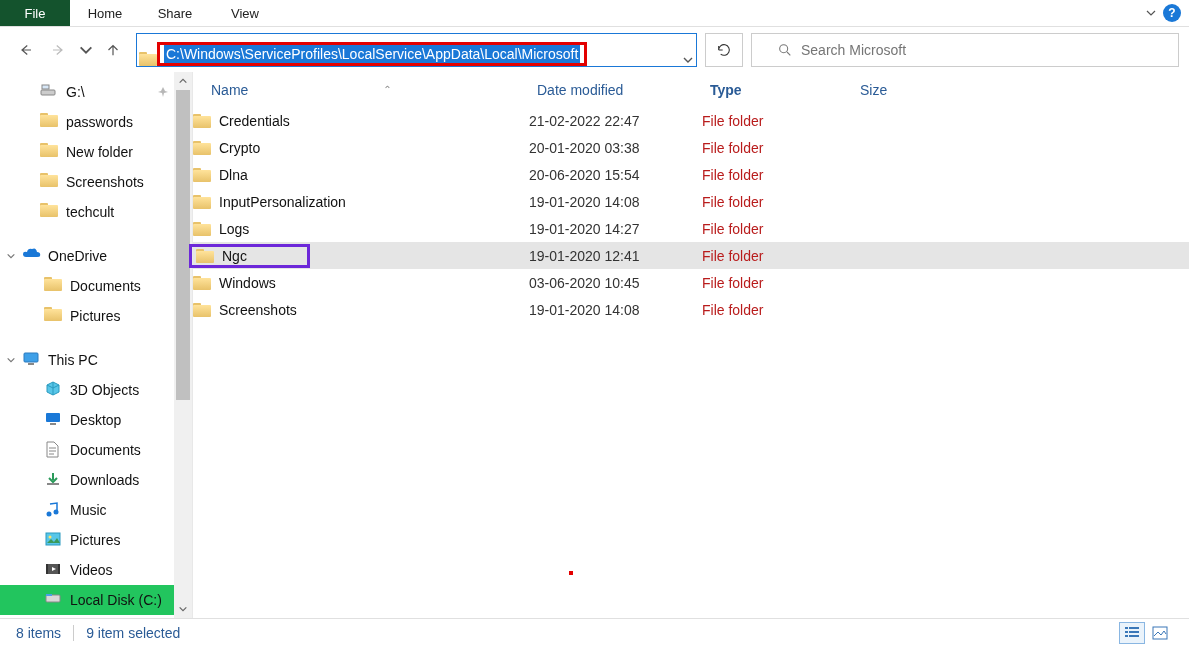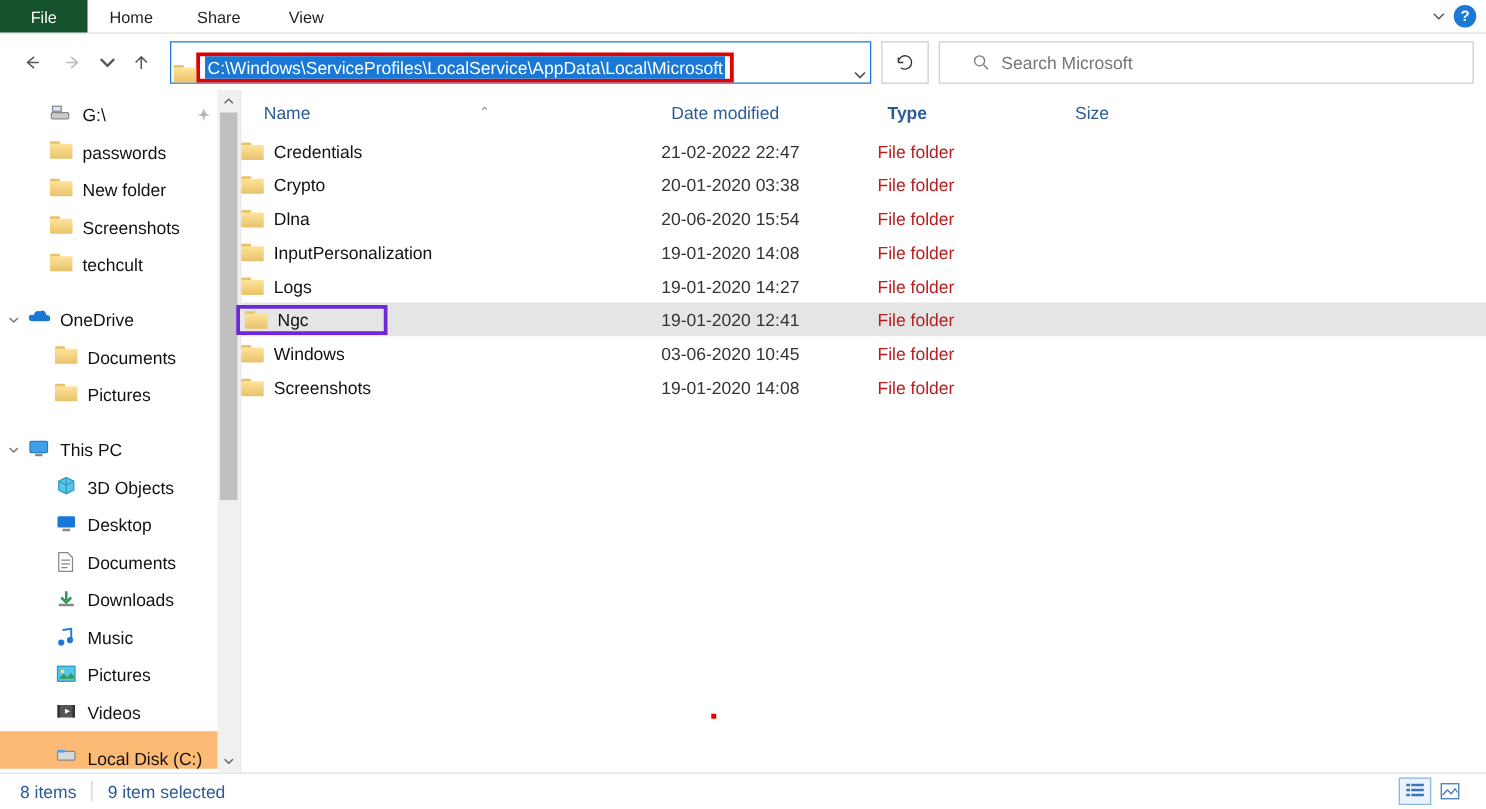--- a/index.html
+++ b/index.html
@@ -29,21 +29,21 @@
 
 .sidebar { width: 193px; height: 100%; border-right: 1px solid #e8e8e8; overflow: hidden; position: relative; }
 .sidebar-scroll { position: absolute; right: 0; top: 0; width: 18px; height: 100%; background: #f0f0f0; display: flex; flex-direction: column; }
 .sidebar-scroll .arrow-btn { height: 18px; display: flex; align-items: center; justify-content: center; }
 .sidebar-scroll .thumb { margin: 0 2px; background: #c0c0c0; height: 310px; }
 .sidebar-scroll .track { flex: 1; }
 .sidebar-content { padding-top: 5px; width: 175px; }
 .sb-item { height: 30px; display: flex; align-items: center; padding-left: 40px; gap: 8px; font-size: 14px; position: relative;}
 .sb-item.indent { padding-left: 44px; }
 .sb-item.group { padding-left: 22px; }
-.sb-item.selected { background: #fdba74; align-items: flex-end; }
+.sb-item.selected { background: #22c55e; }
 .sb-item .collapse-caret { position:absolute; left: 6px; }
 .sb-icon { width: 18px; height: 18px; flex-shrink: 0; }
 .pin-icon { margin-left: auto; margin-right: 6px; opacity: .6; }
 
 .content-area { flex: 1; position: relative; }
 .col-headers { height: 35px; display: flex; align-items: center; padding-left: 18px; color: #2a5b96; font-size: 14px; }
 .col-headers .col { height: 100%; display: flex; align-items: center; border-right: 1px solid transparent; }
 .col-name { width: 326px; gap: 35px; }
 .col-date { width: 173px; }
 .col-type { width: 150px; font-weight: bold; }

